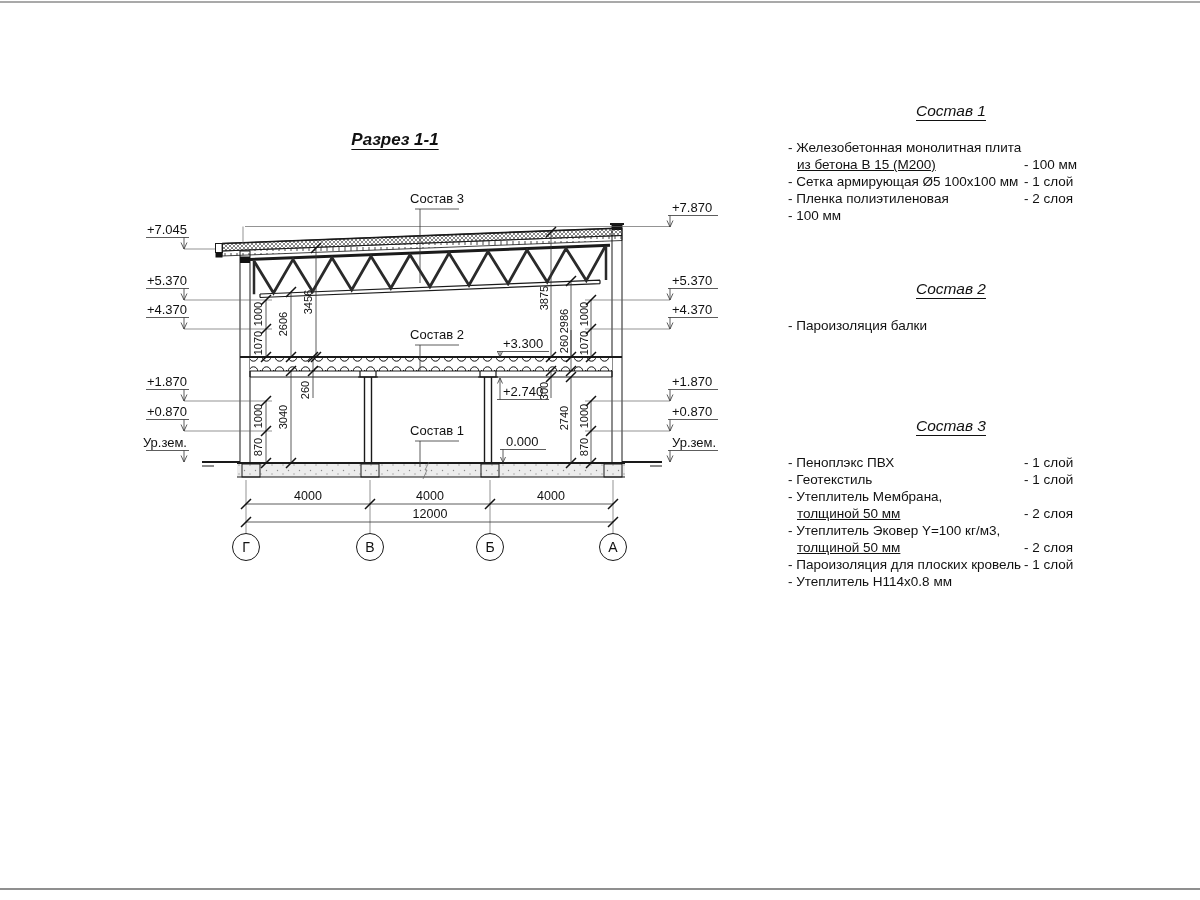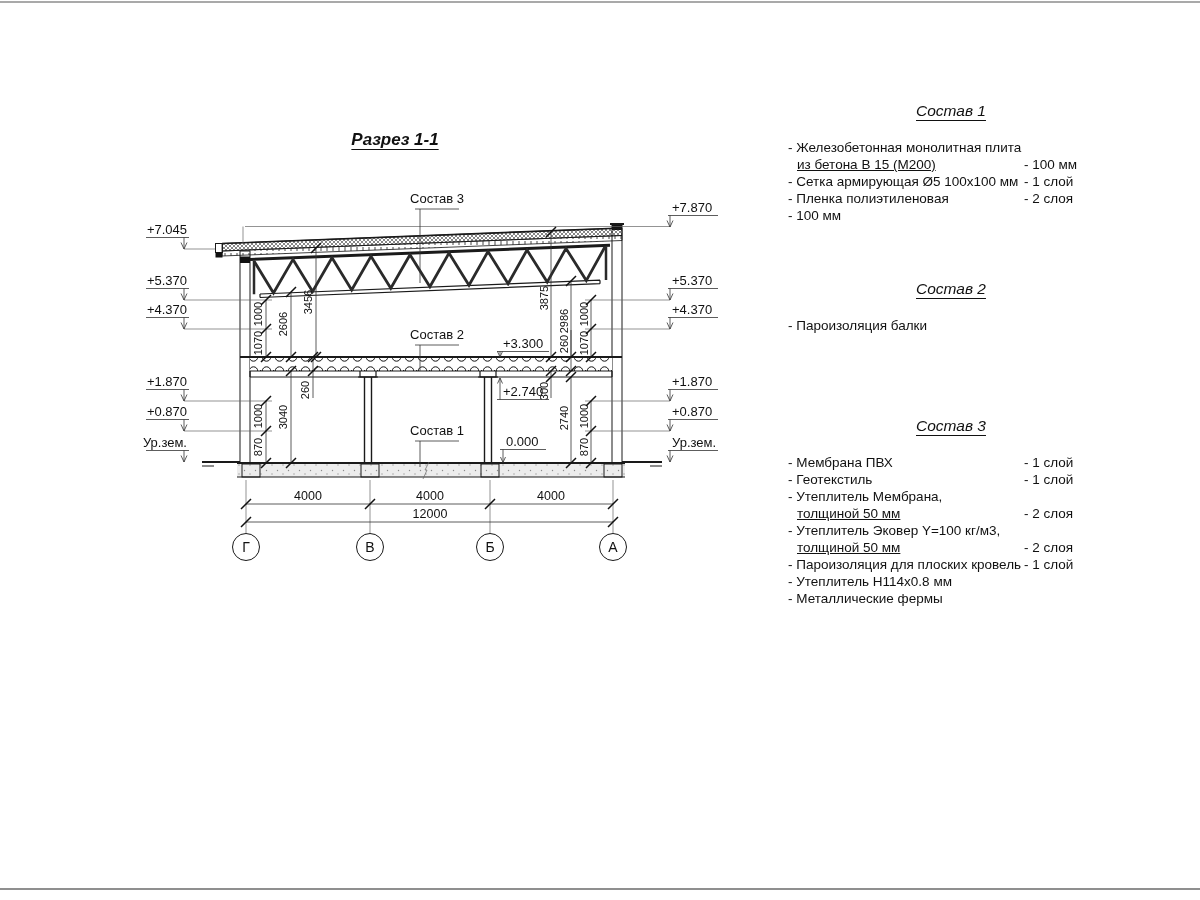--- a/index.html
+++ b/index.html
@@ -267,21 +267,21 @@
           </div>
           <div class="p-val"></div>
         </div>
       </div>
   </div>
   <div class="panel" style="top:417px">
     <div class="p-head">Состав 3</div>
     <div class="p-items">
         <div class="p-row">
           <div class="p-name">
-            <div>- Мембрана ПВХ</div>
+            <div>- Пеноплэкс ПВХ</div>
           </div>
           <div class="p-val">- 1 слой</div>
         </div>
         <div class="p-row">
           <div class="p-name">
             <div>- Геотекстиль</div>
           </div>
           <div class="p-val">- 1 слой</div>
         </div>
         <div class="p-row">
@@ -303,23 +303,17 @@
             <div>- Пароизоляция для плоских кровель</div>
           </div>
           <div class="p-val">- 1 слой</div>
         </div>
         <div class="p-row">
           <div class="p-name">
             <div>- Утеплитель Н114х0.8 мм</div>
           </div>
           <div class="p-val"></div>
         </div>
-        <div class="p-row">
-          <div class="p-name">
-            <div>- Металлические фермы</div>
-          </div>
-          <div class="p-val"></div>
-        </div>
       </div>
   </div>
 
   <div class="rule-bottom"></div>
 </div>
 
 </body></html>

